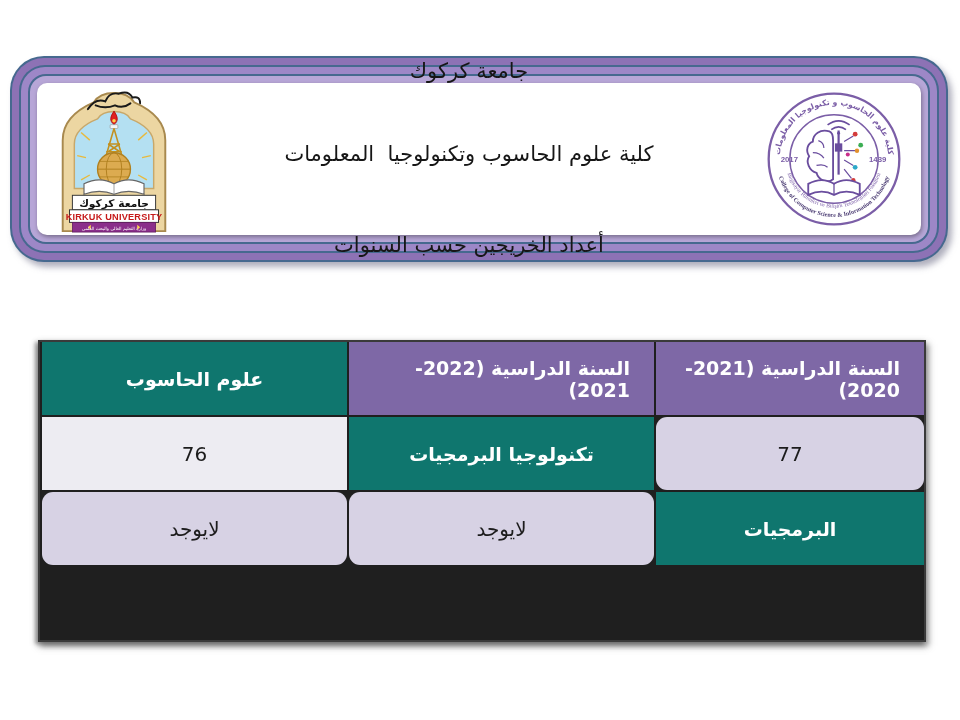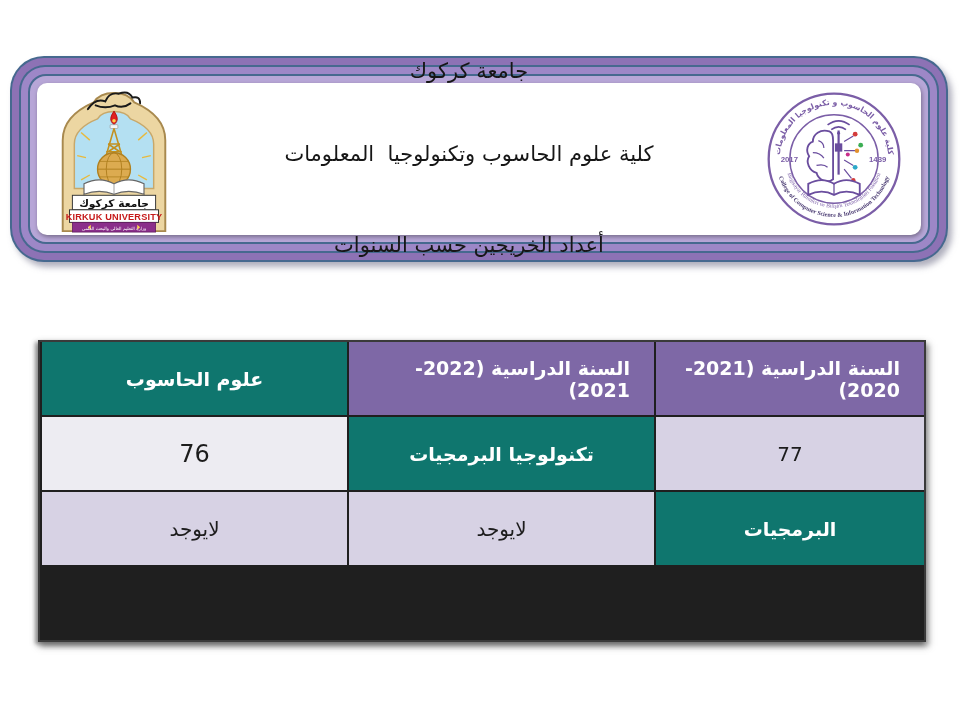--- a/index.html
+++ b/index.html
@@ -39,22 +39,22 @@
     gap:2px;background:#1f1f1f;
     border:2px solid #3a3a3a;
     box-shadow:-3px 2px 4px rgba(90,90,90,.55),3px 4px 6px rgba(90,90,90,.5),0 4px 6px rgba(90,90,90,.5);
   }
   .cell{
     display:flex;align-items:center;justify-content:center;
     box-sizing:border-box;padding:4px 24px;
   }
   .hdr{background:#7e68a6;color:#ffffff;font-weight:bold;font-size:19px;}
   .dept{background:#0f766e;color:#ffffff;font-weight:bold;font-size:19px;}
-  .val-odd{background:#d7d2e4;color:#1c1c1c;font-size:20px;}
-  .val-even{background:#edecf2;color:#1c1c1c;font-size:24px;}
+  .val-odd{background:#d7d2e4;color:#1c1c1c;font-size:20px;border-radius:11px;}
+  .val-even{background:#edecf2;color:#1c1c1c;font-size:20px;}
 </style>
 </head>
 <body>
 
 <div class="banner">
   <div class="ring r-slate r1">
     <div class="ring r2">
       <div class="ring r3">
         <div class="ring r4">
           <div class="ring r5">

